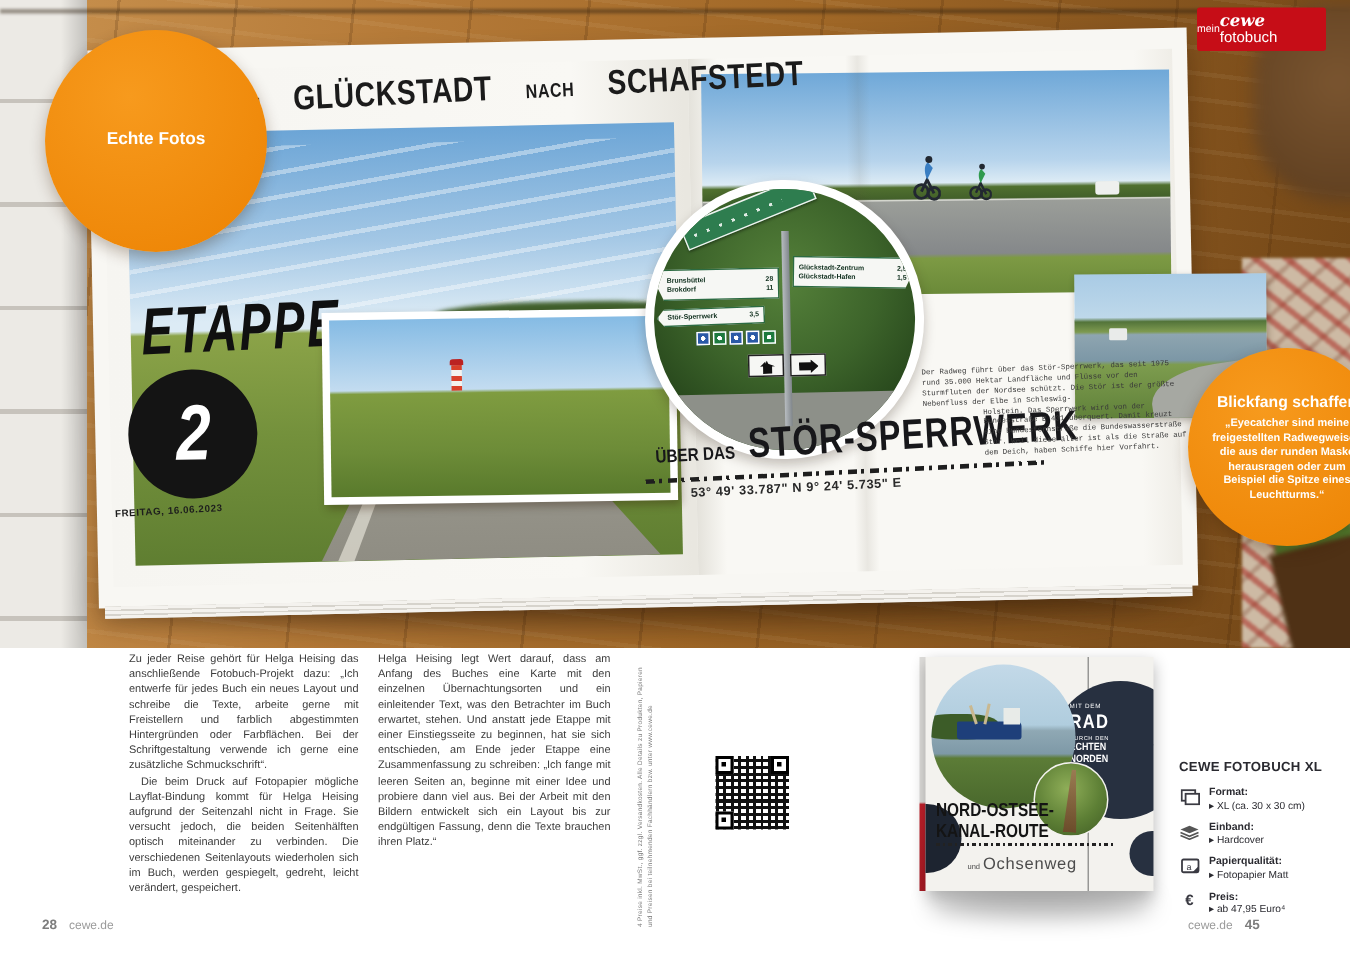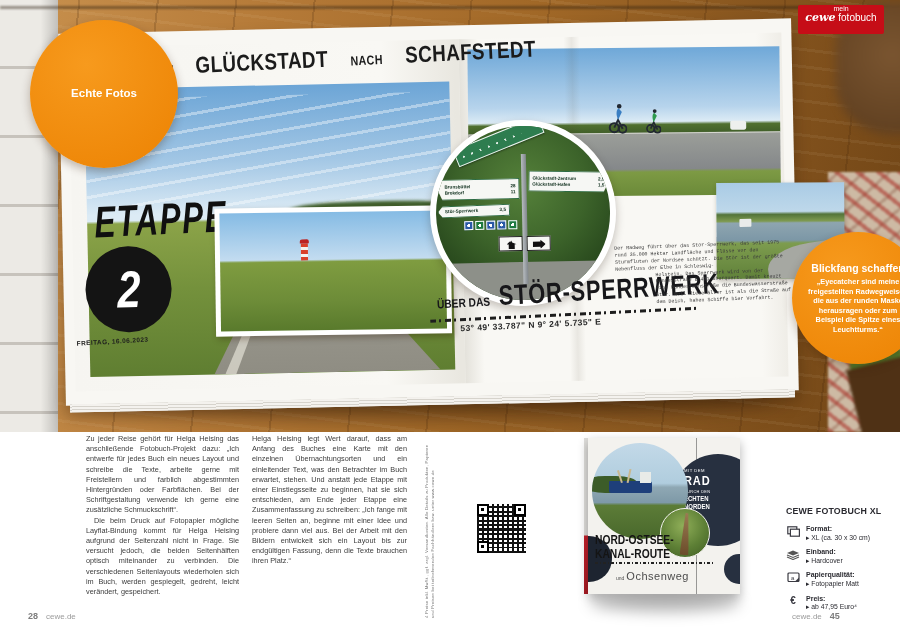--- a/index.html
+++ b/index.html
@@ -134,42 +134,42 @@
     display:flex;flex-direction:column;align-items:center;justify-content:center;text-align:center;
     box-shadow:0 4px 10px rgba(60,30,0,.3);}
   .callout h3{font-size:11.5px;margin-bottom:3px;}
   .callout p{font-size:8px;line-height:1.3;font-weight:600;}
   .callout-left{left:30px;top:20px;width:148px;height:148px;padding:10px 14px;}
   .callout-right{left:792px;top:232px;width:132px;height:132px;padding:8px 12px;}
   .callout-right h3{font-size:10.5px;line-height:1.15;}
   .callout-right p{font-size:7.3px;}
 
   .brand-badge{left:798px;top:5px;width:86px;height:29px;background:var(--cewe-red);border-radius:2px;
-    color:#fff;display:flex;flex-direction:column;align-items:center;justify-content:flex-start;line-height:1.05;}
+    color:#fff;display:flex;flex-direction:row;align-items:center;justify-content:space-between;line-height:1.05;}
   .brand-badge .mein{font-size:7px;}
   .brand-badge .row{font-size:10px;}
   .brand-badge .script{font-family:"DejaVu Serif",serif;font-style:italic;font-weight:bold;font-size:11px;}
 
   
   .article-col{top:434px;color:var(--body);font-size:7.3px;line-height:1.4;text-align:justify;}
   .article-col p+p{text-indent:8px;}
   #col1{left:86px;width:153px;}
   #col2{left:252px;width:155px;}
   .credits{left:424px;top:440px;height:178px;writing-mode:vertical-rl;transform:rotate(180deg);
     font-size:4.3px;color:#7a7a7a;line-height:1.5;letter-spacing:.2px;}
   .qr{left:477px;top:504px;width:49px;height:49px;background:#fff;
     background-image:repeating-linear-gradient(0deg,#111 0 2px,rgba(0,0,0,0) 2px 4.5px),
       repeating-linear-gradient(90deg,#111 0 2px,rgba(255,255,255,.92) 2px 5px);}
   .qr .f{position:absolute;width:12px;height:12px;border:2.5px solid #000;background:#fff;}
   .qr .f:after{content:"";position:absolute;left:2px;top:2px;width:3px;height:3px;background:#000;}
   .qr .f1{left:0;top:0;} .qr .f2{right:0;top:0;} .qr .f3{left:0;bottom:0;}
   .qr-caption{left:437px;top:556px;width:124px;text-align:right;color:#e88b12;font-size:7.8px;font-weight:bold;line-height:1.32;}
 
   
-  .product{left:578px;top:432px;width:168px;height:196px;}
+  .product{left:607px;top:432px;width:168px;height:196px;}
   .prod-shadow{position:absolute;left:12px;top:162px;width:150px;height:18px;background:rgba(0,0,0,.28);border-radius:50%;filter:blur(7px);}
   .cover{position:absolute;left:10px;top:6px;width:152px;height:156px;background:#f3f2ee;overflow:hidden;
     box-shadow:0 4px 10px rgba(0,0,0,.3);}
   .cover .hline{position:absolute;left:60px;top:58px;width:92px;height:1px;background:rgba(40,40,40,.5);}
   .cover .vline{position:absolute;left:108px;top:0;width:1px;height:156px;background:rgba(40,40,40,.45);}
   .c-navy{position:absolute;left:84px;top:16px;width:92px;height:92px;border-radius:50%;background:var(--navy);
     color:#fff;padding:14px 0 0 12px;}
   .c-navy .t1{font-size:4.2px;letter-spacing:.5px;}
   .c-navy .t2{font-size:13px;font-weight:bold;transform:scaleX(.85);transform-origin:left;letter-spacing:1px;}
   .c-navy .t3{font-size:3.8px;letter-spacing:.4px;margin:1.5px 0;}

